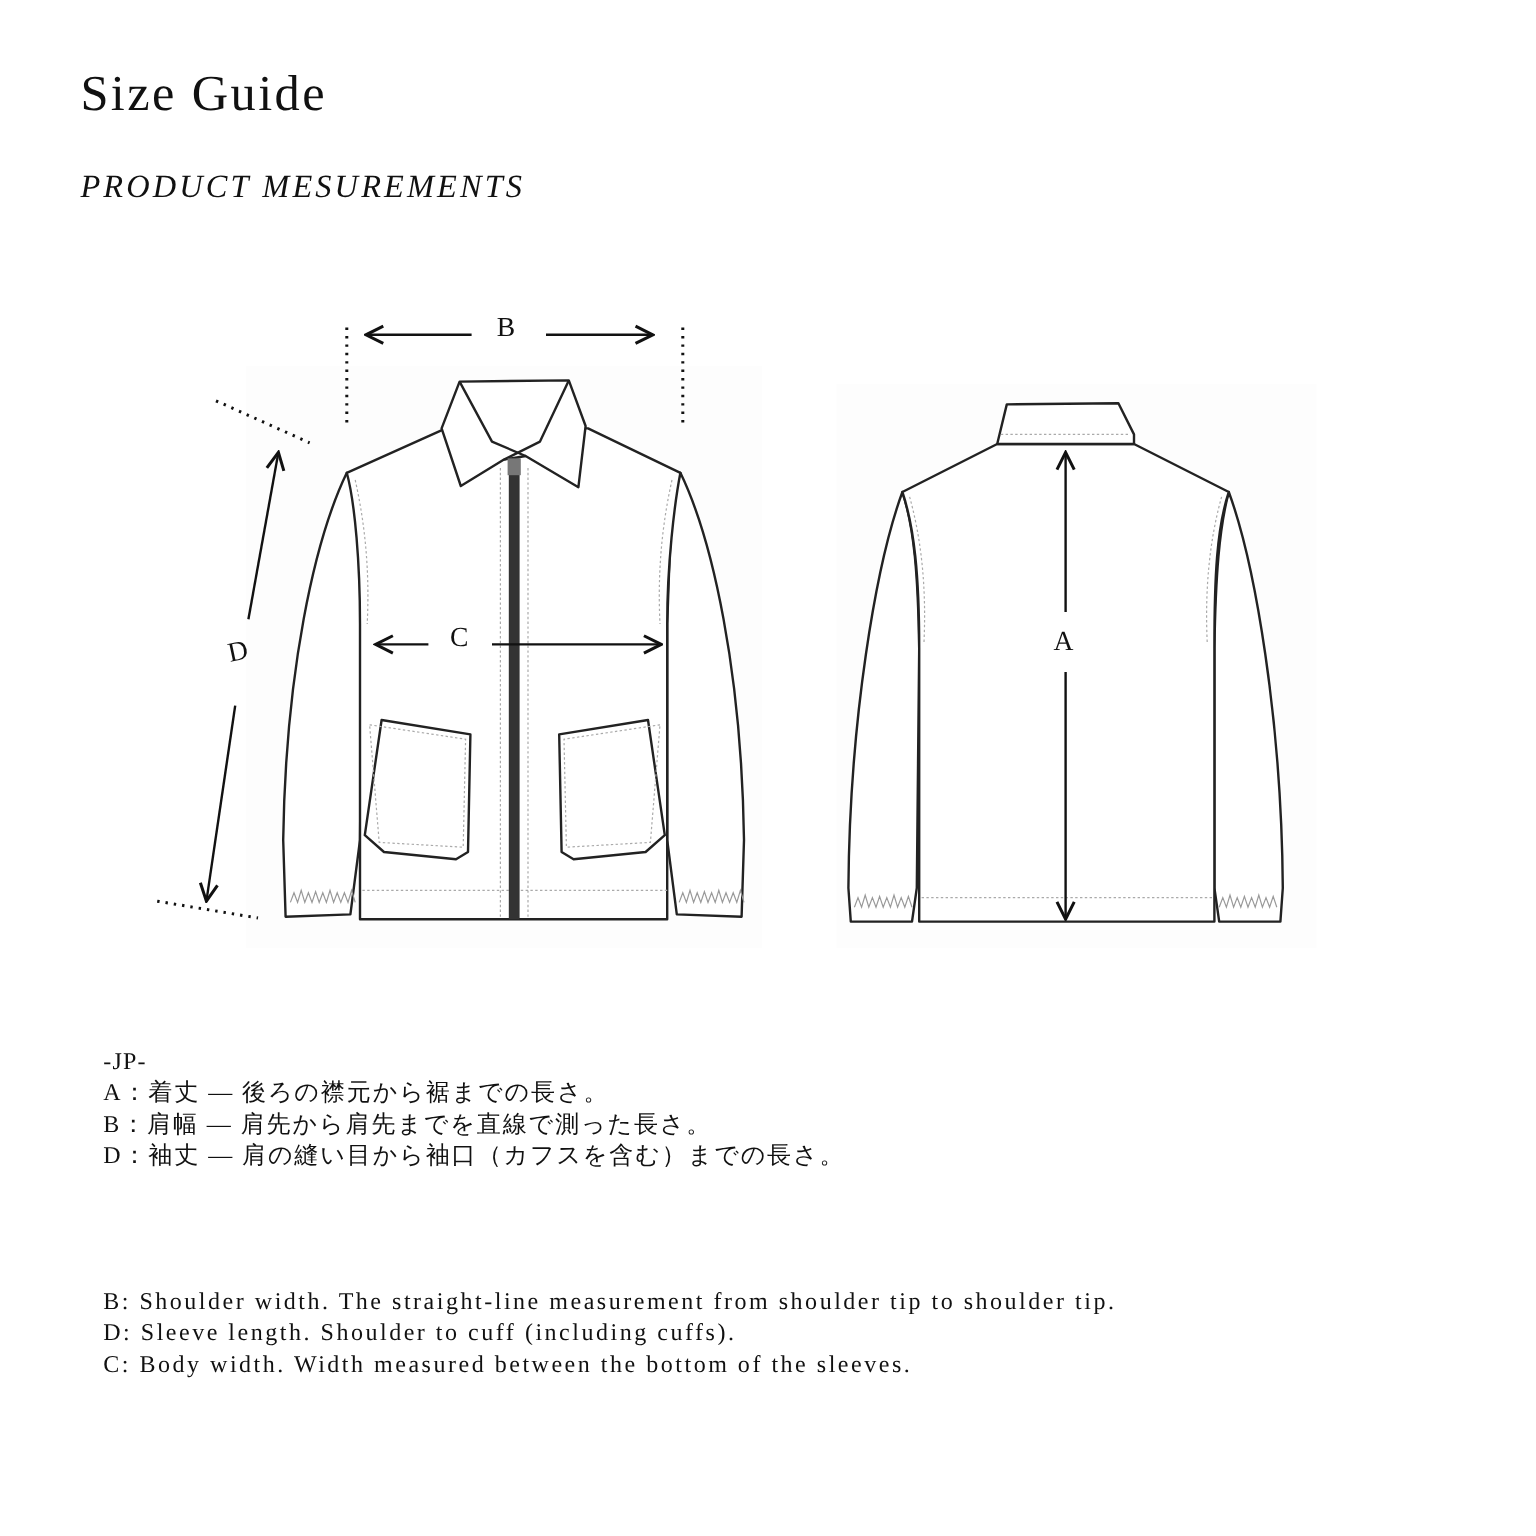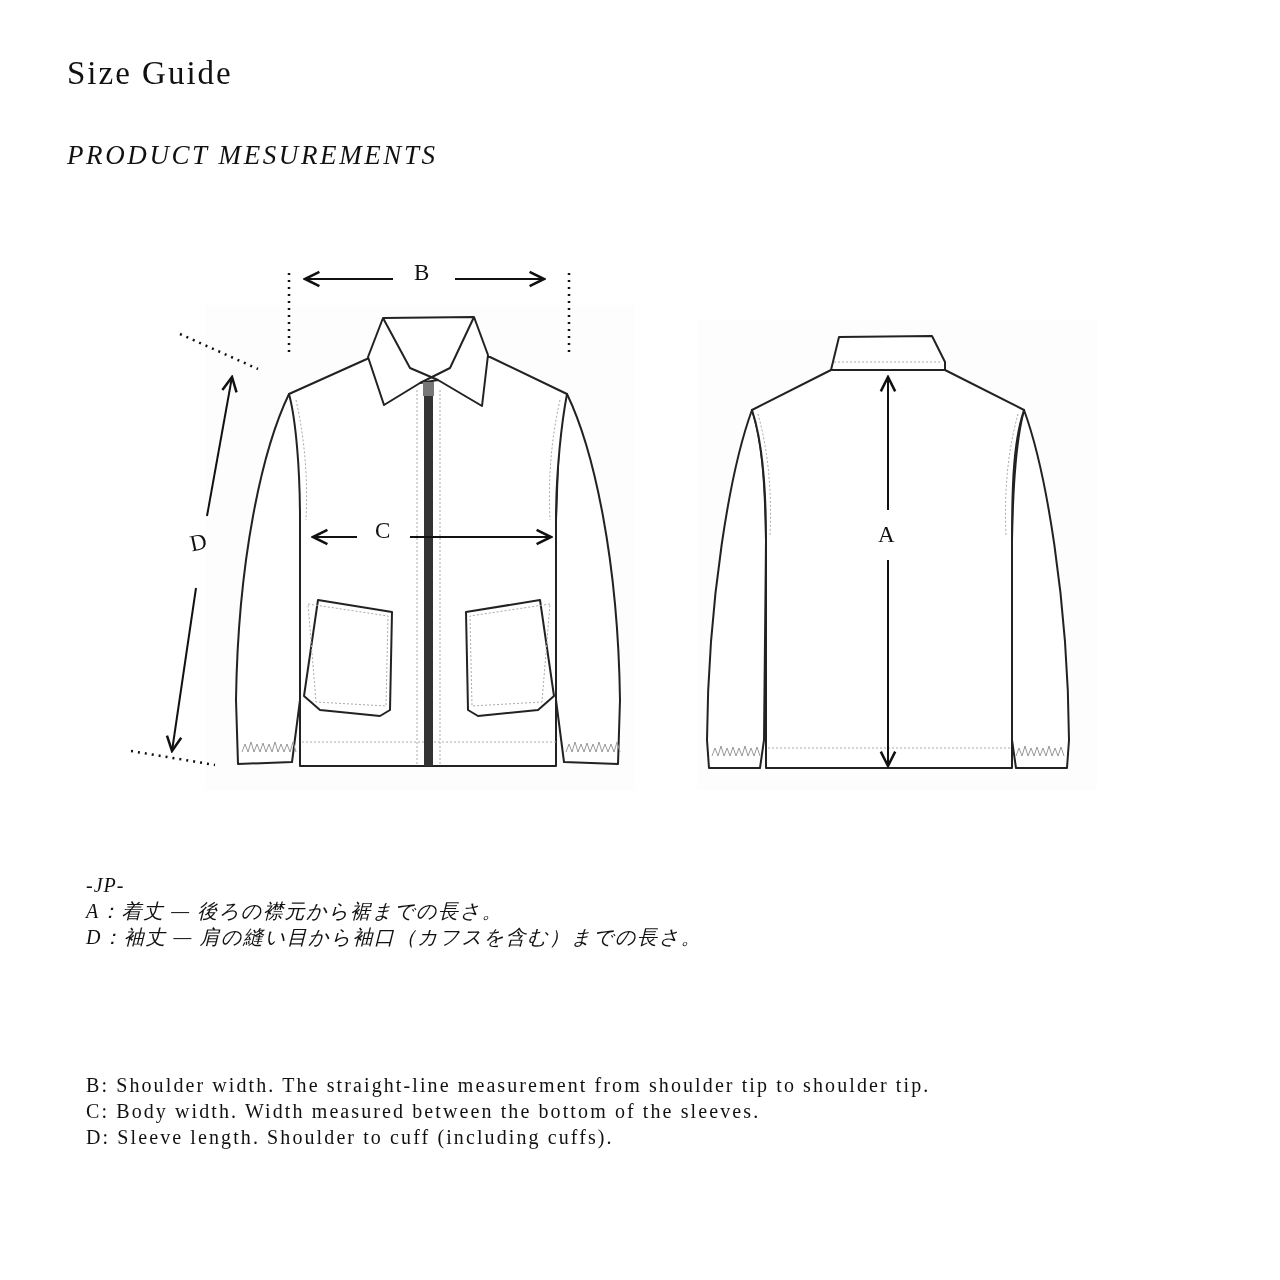--- a/index.html
+++ b/index.html
@@ -1,25 +1,25 @@
 <!DOCTYPE html>
 <html><head>
 <meta charset="utf-8">
 <style>
   html, body { margin: 0; padding: 0; background: #ffffff; }
   body { width: 1280px; height: 1280px; position: relative; overflow: hidden; color: #111; font-family: "DejaVu Serif", serif; }
-  .title { position: absolute; left: 67px; top: 55px; font-size: 33px; letter-spacing: 2px; font-family: "Liberation Serif", serif; font-weight: normal; margin: 0; }
+  .title { position: absolute; left: 67px; top: 55px; font-size: 42px; letter-spacing: 2px; font-family: "Liberation Serif", serif; font-weight: normal; margin: 0; }
   .subtitle { position: absolute; left: 67px; top: 140px; font-size: 27px; letter-spacing: 2.6px; font-family: "Liberation Serif", serif; font-weight: normal; margin: 0; font-style: italic; }
   .diagram { position: absolute; left: 0; top: 240px; width: 1280px; height: 580px; }
   .diagram svg { position: absolute; left: 0; top: 0; }
   .lbl { position: absolute; font-family: "Liberation Serif", serif; font-size: 23px; color: #111; background: transparent; }
   .notes { position: absolute; left: 86px; font-family: "Liberation Serif", serif; font-size: 20px; line-height: 26px; letter-spacing: 1.6px; color: #111; }
   .notes .head { letter-spacing: 1px; }
   .notes .line { white-space: nowrap; }
-  #jp { top: 872px; font-style: italic; }
+  #jp { top: 872px; }
   #en { top: 1072px; letter-spacing: 2.1px; }
 </style>
 </head>
 <body>
 
 <h1 class="title">Size Guide</h1>
 <h2 class="subtitle">PRODUCT MESUREMENTS</h2>
 
 <div class="diagram">
   <svg width="1280" height="580" viewBox="0 240 1280 580" xmlns="http://www.w3.org/2000/svg">
@@ -108,20 +108,21 @@
 
   <span class="lbl" style="left:414px; top:20px;">B</span>
   <span class="lbl" style="left:375px; top:278px;">C</span>
   <span class="lbl" style="left:190px; top:290px; transform: rotate(-12deg);">D</span>
   <span class="lbl" style="left:878px; top:282px;">A</span>
 </div>
 
 <div class="notes" id="jp">
   <div class="head">-JP-</div>
   <div class="line">A：着丈 — 後ろの襟元から裾までの長さ。</div>
+  <div class="line">B：肩幅 — 肩先から肩先までを直線で測った長さ。</div>
   <div class="line">D：袖丈 — 肩の縫い目から袖口（カフスを含む）までの長さ。</div>
 </div>
 
 <div class="notes" id="en">
   <div class="line">B: Shoulder width. The straight-line measurement from shoulder tip to shoulder tip.</div>
+  <div class="line">D: Sleeve length. Shoulder to cuff (including cuffs).</div>
   <div class="line">C: Body width. Width measured between the bottom of the sleeves.</div>
-  <div class="line">D: Sleeve length. Shoulder to cuff (including cuffs).</div>
 </div>
 
 </body></html>

